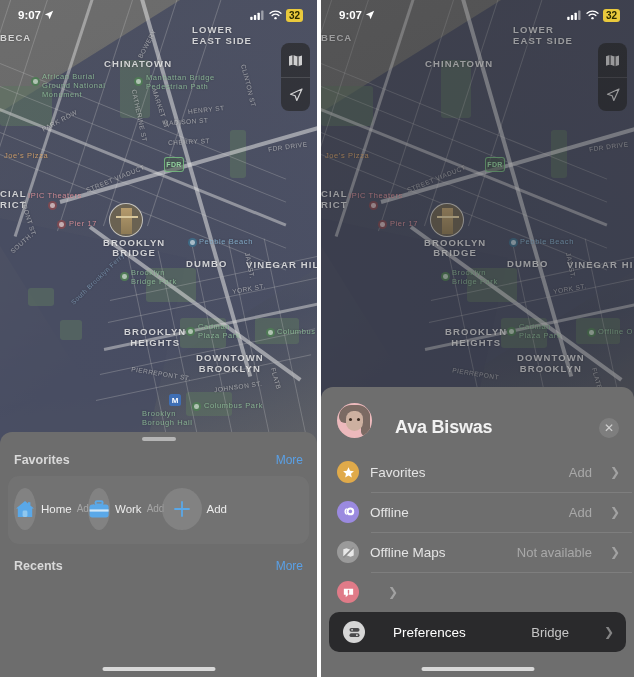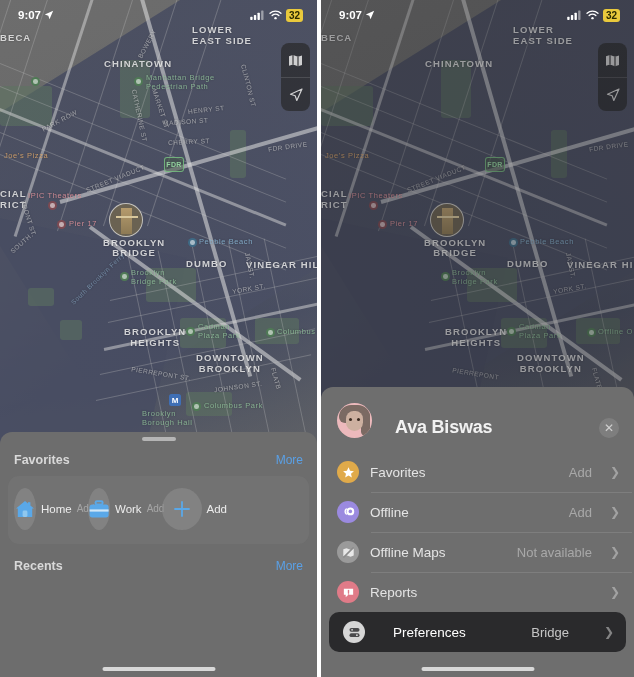--- a/index.html
+++ b/index.html
@@ -213,20 +213,21 @@
       <div class="lbl st" style="left:232px;top:285px;transform:rotate(-10deg);">YORK ST.</div>
       <div class="lbl st" style="left:237px;top:262px;transform:rotate(78deg);">JAY ST.</div>
       <div class="lbl st" style="left:214px;top:383px;transform:rotate(-8deg);">JOHNSON ST.</div>
       <div class="lbl st" style="left:131px;top:370px;transform:rotate(9deg);">PIERREPONT ST.</div>
       <div class="lbl st" style="left:265px;top:375px;transform:rotate(74deg);">FLATB</div>
       <div class="lbl st" style="left:10px;top:215px;transform:rotate(72deg);">FRONT ST.</div>
       <div class="lbl st" style="left:8px;top:240px;transform:rotate(-42deg);">SOUTH</div>
       <div class="lbl st" style="left:62px;top:275px;transform:rotate(-44deg);color:rgba(150,185,215,.6);">South Brooklyn Ferry</div>
 
       <div class="poidot" style="left:31px;top:77px;"></div>
+      <div class="lbl poi" style="left:42px;top:72px;line-height:9px;">African Burial<br>Ground National<br>Monument</div>
       <div class="poidot" style="left:134px;top:77px;"></div>
       <div class="lbl poi" style="left:146px;top:73px;line-height:9px;">Manhattan Bridge<br>Pedestrian Path</div>
       <div class="lbl poi orange" style="left:4px;top:151px;">Joe's Pizza</div>
       <div class="lbl poi pink" style="left:28px;top:191px;">IPIC Theaters</div>
       <div class="poidot pink" style="left:48px;top:201px;"></div>
       <div class="poidot pink" style="left:57px;top:220px;"></div>
       <div class="lbl poi pink" style="left:69px;top:219px;">Pier 17</div>
       <div class="poidot blue" style="left:188px;top:238px;"></div>
       <div class="lbl poi blue" style="left:199px;top:237px;">Pebble Beach</div>
       <div class="poidot" style="left:120px;top:272px;"></div>
@@ -507,21 +508,20 @@
         </div>
 
         <div class="mrow">
           <span class="micon" style="background:#e07b88;">
             <svg width="13" height="13" viewBox="0 0 14 14">
               <path d="M2 3 h10 v6.4 h-5.2 L4 12 v-2.6 H2 Z" fill="#fff"></path>
               <path d="M7 4.8 v2.6" stroke="#e07b88" stroke-width="1.5" stroke-linecap="round"></path>
               <circle cx="7" cy="8.6" r=".8" fill="#e07b88"></circle>
             </svg>
           </span>
-          <span class="mlabel">Reports</span>
           <span class="mvalue"></span>
           <span class="chev">❯</span>
         </div>
 
         <div class="mrow selected">
           <span class="micon" style="background:#d6d6d6;">
             <svg width="13" height="13" viewBox="0 0 14 14">
               <rect x="1.6" y="2.1" width="10.8" height="4" rx="2" fill="#4a4a4c"></rect>
               <rect x="1.6" y="7.9" width="10.8" height="4" rx="2" fill="#4a4a4c"></rect>
               <circle cx="4.4" cy="4.1" r="1" fill="#d6d6d6"></circle>

